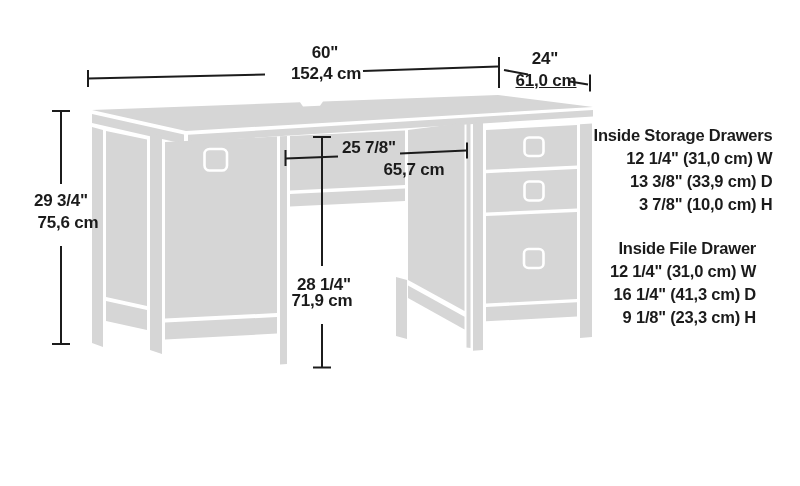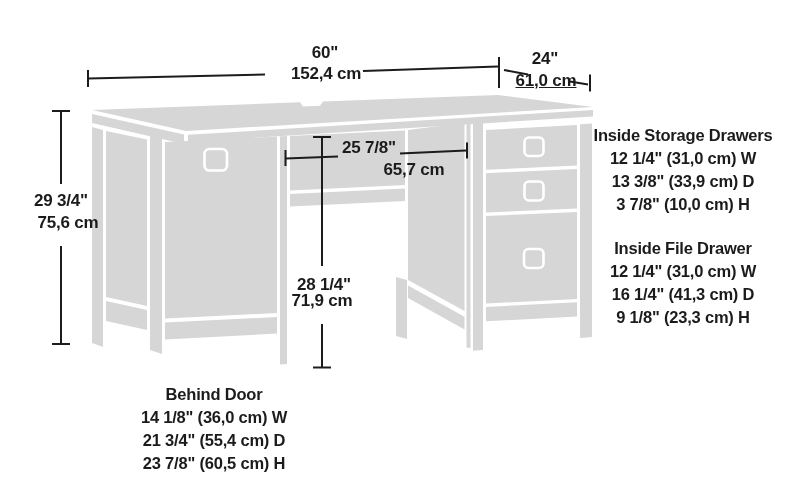--- a/index.html
+++ b/index.html
@@ -11,21 +11,21 @@
   .gray { fill:#d6d6d6; stroke:none; }
   .dimline { stroke:#1c1c1c; stroke-width:2; fill:none; stroke-linecap:butt; }
   .handle { fill:none; stroke:#ffffff; stroke-width:2.6; }
   .dim-label {
     position:absolute; transform:translateX(-50%);
     font-size:17px; font-weight:bold; letter-spacing:-0.2px;
     white-space:nowrap; line-height:1;
   }
   .spec-block {
     position:absolute; transform:translateX(-50%);
-    text-align:center; font-size:16.5px; font-weight:bold;
+    text-align:right; font-size:16.5px; font-weight:bold;
     letter-spacing:-0.2px; line-height:23px; white-space:nowrap;
   }
 </style>
 </head>
 <body>
 
 <div class="stage">
 
   <svg width="800" height="486" viewBox="0 0 800 486">
 
@@ -125,20 +125,14 @@
     <div>3 7/8" (10,0 cm) H</div>
   </div>
 
   <div class="spec-block" style="left:683px; top:237px;">
     <div>Inside File Drawer</div>
     <div>12 1/4" (31,0 cm) W</div>
     <div>16 1/4" (41,3 cm) D</div>
     <div>9 1/8" (23,3 cm) H</div>
   </div>
 
-  <div class="spec-block" style="left:214px; top:383px;">
-    <div>Behind Door</div>
-    <div>14 1/8" (36,0 cm) W</div>
-    <div>21 3/4" (55,4 cm) D</div>
-    <div>23 7/8" (60,5 cm) H</div>
-  </div>
 
 </div>
 
 </body></html>

